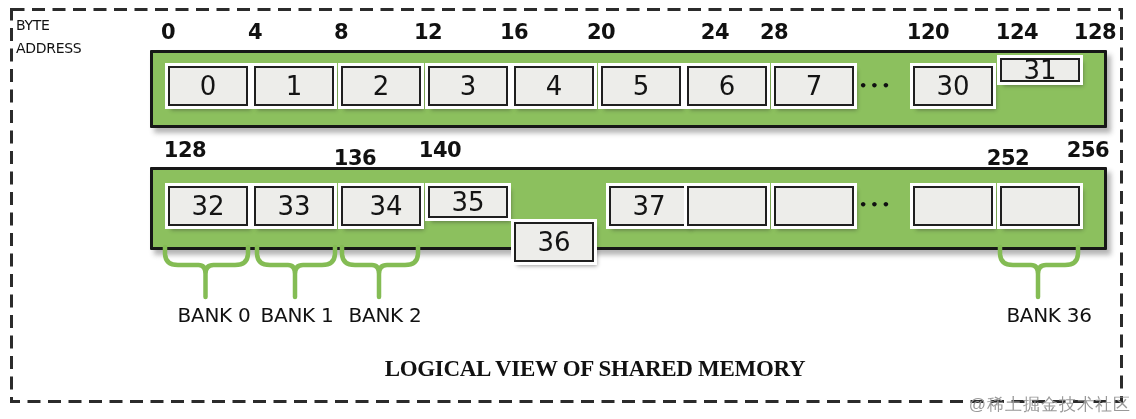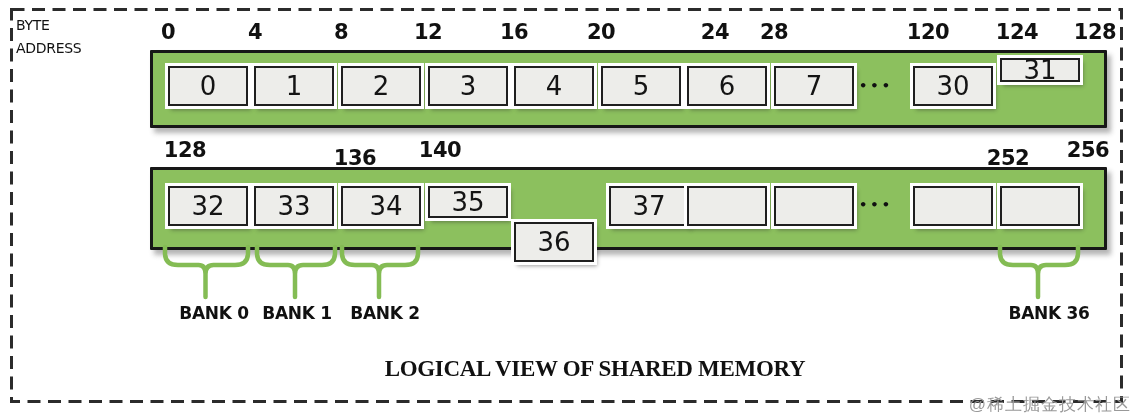--- a/index.html
+++ b/index.html
@@ -40,21 +40,21 @@
     font-size:26px;color:#141414;
   }
   .dots{
     position:absolute;transform:translateX(-50%);
     font-weight:bold;font-size:13px;letter-spacing:3px;color:#111;
     line-height:18px;
   }
   .brace{position:absolute;overflow:visible;}
   .bank-label{
     position:absolute;transform:translateX(-50%);
-    font-weight:bold;font-size:17px;letter-spacing:-0.3px;
+    font-weight:normal;font-size:20px;letter-spacing:-0.3px;
     color:var(--text,#111);white-space:nowrap;
   }
   .title{
     position:absolute;left:595px;top:356px;transform:translateX(-50%);
     font-weight:bold;font-size:23px;letter-spacing:-0.3px;
     color:var(--text,#111);white-space:nowrap;font-family:Liberation Serif, serif;
   }
   .watermark{
     position:absolute;right:5px;bottom:3px;
     font-size:17px;letter-spacing:1px;

